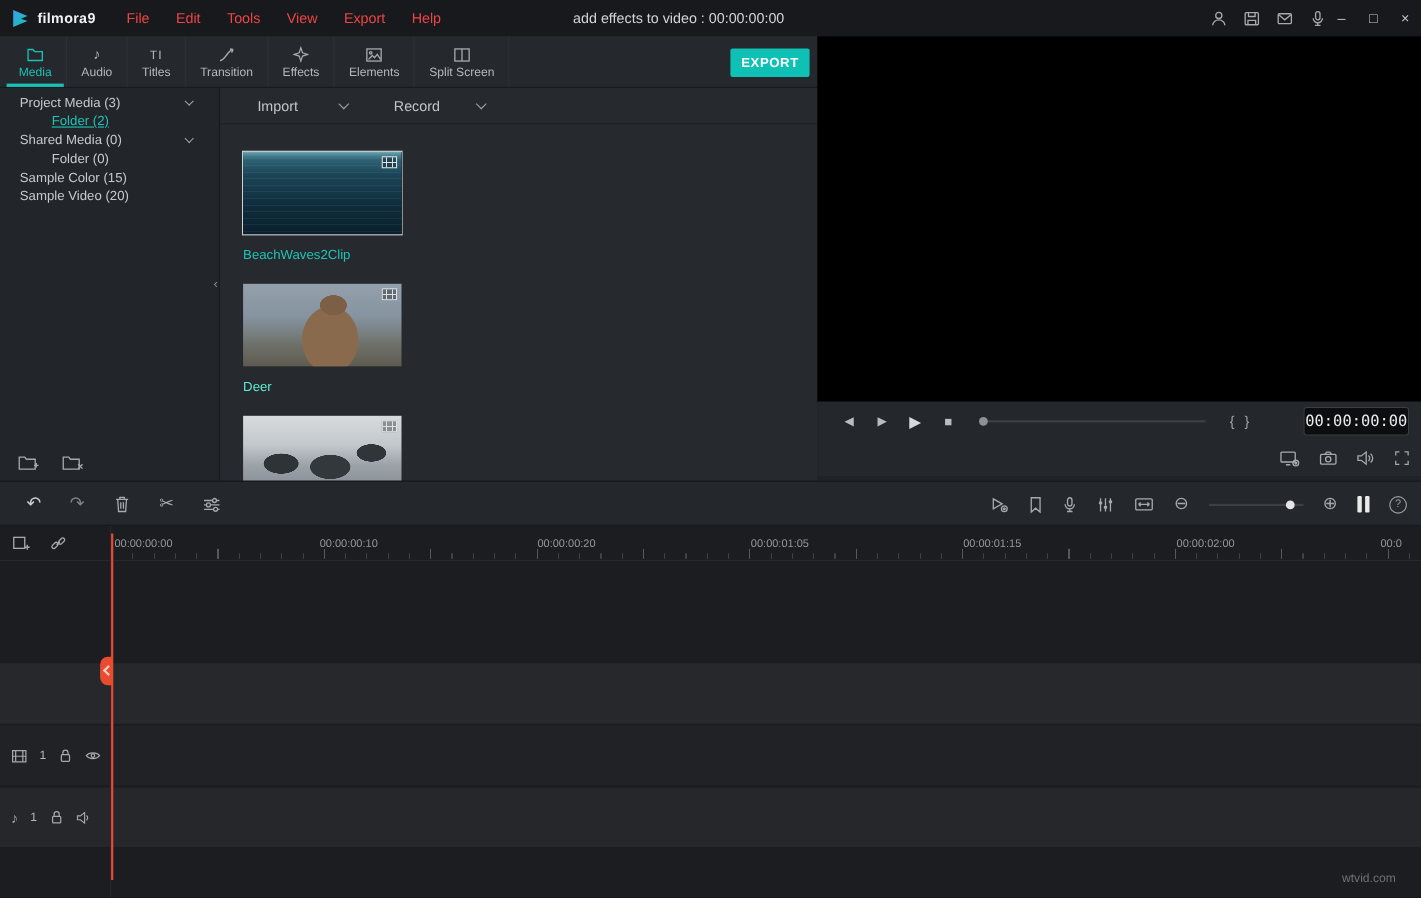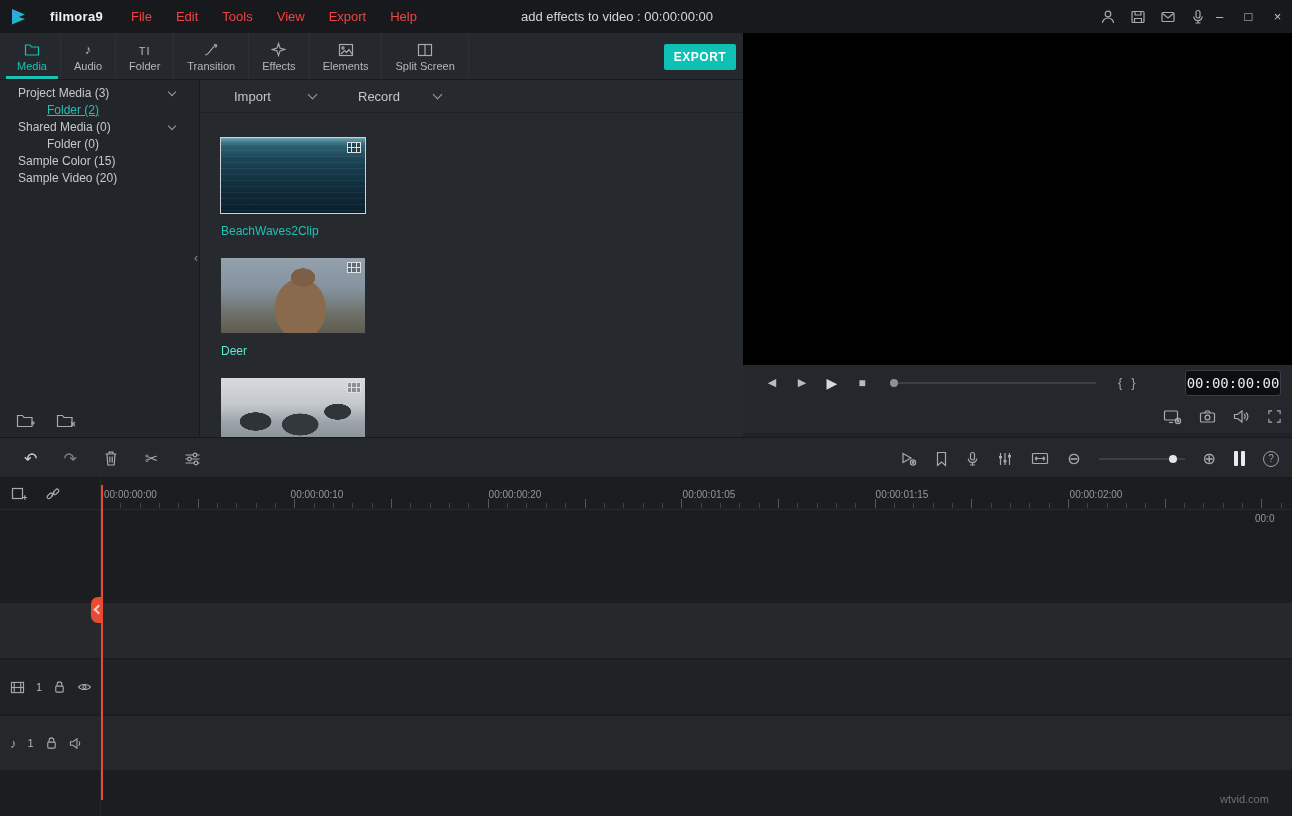--- a/index.html
+++ b/index.html
@@ -5,21 +5,21 @@
   * { margin:0; padding:0; box-sizing:border-box; }
   html,body { background:#101214; }
   #app{ position:relative; width:1292px; height:816px; background:#1f2227; overflow:hidden;
         color:#c7cacd; font-family:"Liberation Sans",sans-serif; user-select:none; }
   svg{ display:block; }
   .ic{ stroke:#a6aaae; fill:none; stroke-width:1.2; }
 
   
   #titlebar{ position:absolute; left:0; top:0; width:1292px; height:33px; background:#17191d;
              display:flex; align-items:center; }
-  .logo{ display:flex; align-items:center; gap:23px; padding:0 16px 0 10px;text-align:center; }
+  .logo{ display:flex; align-items:center; gap:7px; padding:0 16px 0 10px;text-align:center; }
   .logo-text{ font-size:13px; font-weight:bold; color:#f0f2f4; letter-spacing:.3px; }
   .menu-item{ padding:0 12px; font-size:13px; color:#ef4444; cursor:default; }
   .titlebar-title{ position:absolute; left:617px; transform:translateX(-50%); font-size:13px; color:#d3d6d9; }
   .titlebar-icons{ position:absolute; right:86px; top:0; height:33px; display:flex; align-items:center; gap:14px; }
   .win-controls{ position:absolute; right:0; top:0; height:33px; display:flex; }
   .win-btn{ width:29px; height:33px; display:flex; align-items:center; justify-content:center;
             color:#c3c6c9; font-size:13px; }
 
   
   #ribbon{ position:absolute; left:0; top:33px; width:743px; height:47px; background:#25282d;
@@ -210,21 +210,21 @@
           </svg>
         </span>
       <span>Media</span>
     </div>
     <div class="tab">
       <span class="tab-icon">♪</span>
       <span>Audio</span>
     </div>
     <div class="tab">
       <span class="tab-icon" style="font-size:11px;letter-spacing:1px;">TI</span>
-      <span>Folder</span>
+      <span>Titles</span>
     </div>
     <div class="tab">
       <span class="tab-icon">
         <svg width="16" height="14" viewBox="0 0 16 14">
             <path class="ic" d="M2,12 C7,12 9,2 14,2 M14,2 l-3,-0.5 M14,2 l-1.5,2.8"></path>
           </svg>
         </span>
       <span>Transition</span>
     </div>
     <div class="tab">
@@ -516,21 +516,21 @@
       </div>
     </div>
 
     <div class="ruler">
       <span class="ruler-label" style="left:104px;">00:00:00:00</span>
       <span class="ruler-label rl-c" style="left:317px;">00:00:00:10</span>
       <span class="ruler-label rl-c" style="left:515px;">00:00:00:20</span>
       <span class="ruler-label rl-c" style="left:709px;">00:00:01:05</span>
       <span class="ruler-label rl-c" style="left:902px;">00:00:01:15</span>
       <span class="ruler-label rl-c" style="left:1096px;">00:00:02:00</span>
-      <span class="ruler-label" style="left:1255px;margin-top:24px;">00:0</span>
+      <span class="ruler-label" style="left:1255px;">00:0</span>
       <div class="ruler-ticks"></div>
     </div>
 
     <div class="tl-left-border"></div>
     <div class="tl-header-icons">
       <span class="thi-add">
         <svg width="17" height="16" viewBox="0 0 17 16">
             <rect class="ic" x="1.5" y="2.5" width="10" height="10"></rect>
             <path class="ic" d="M11.5,11.5 h4.5 M13.8,9.2 v4.6"></path>
           </svg>

